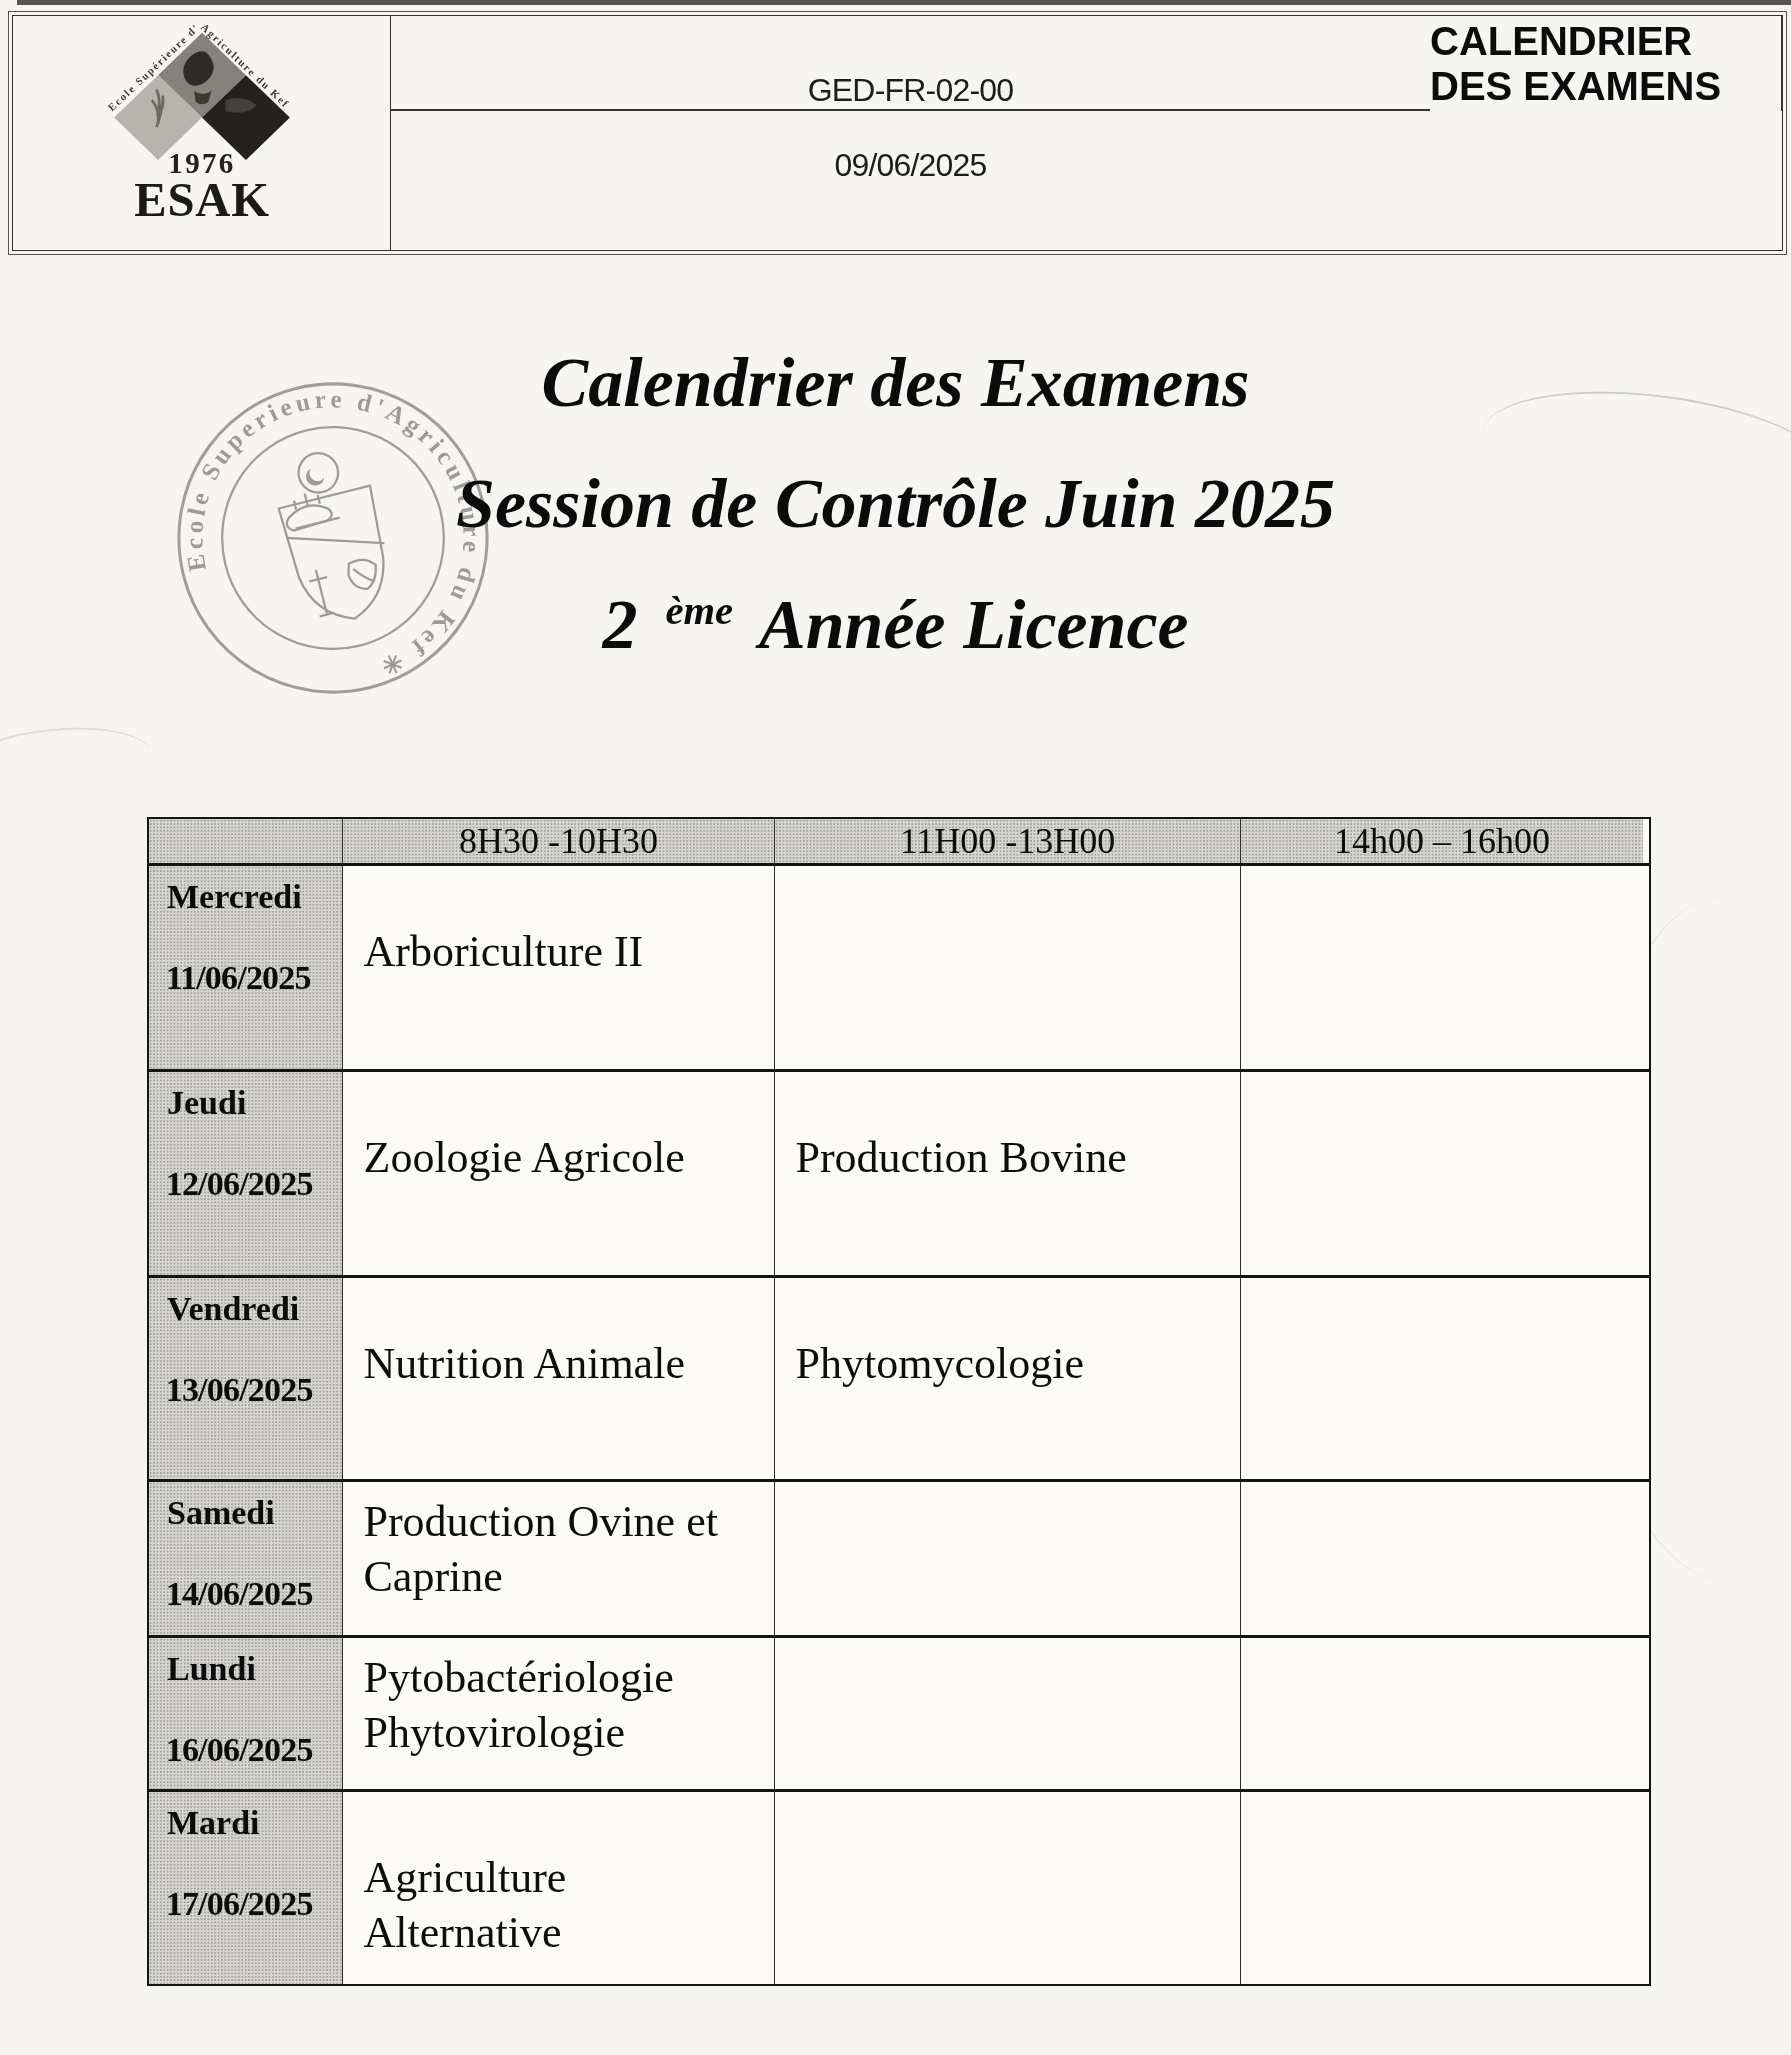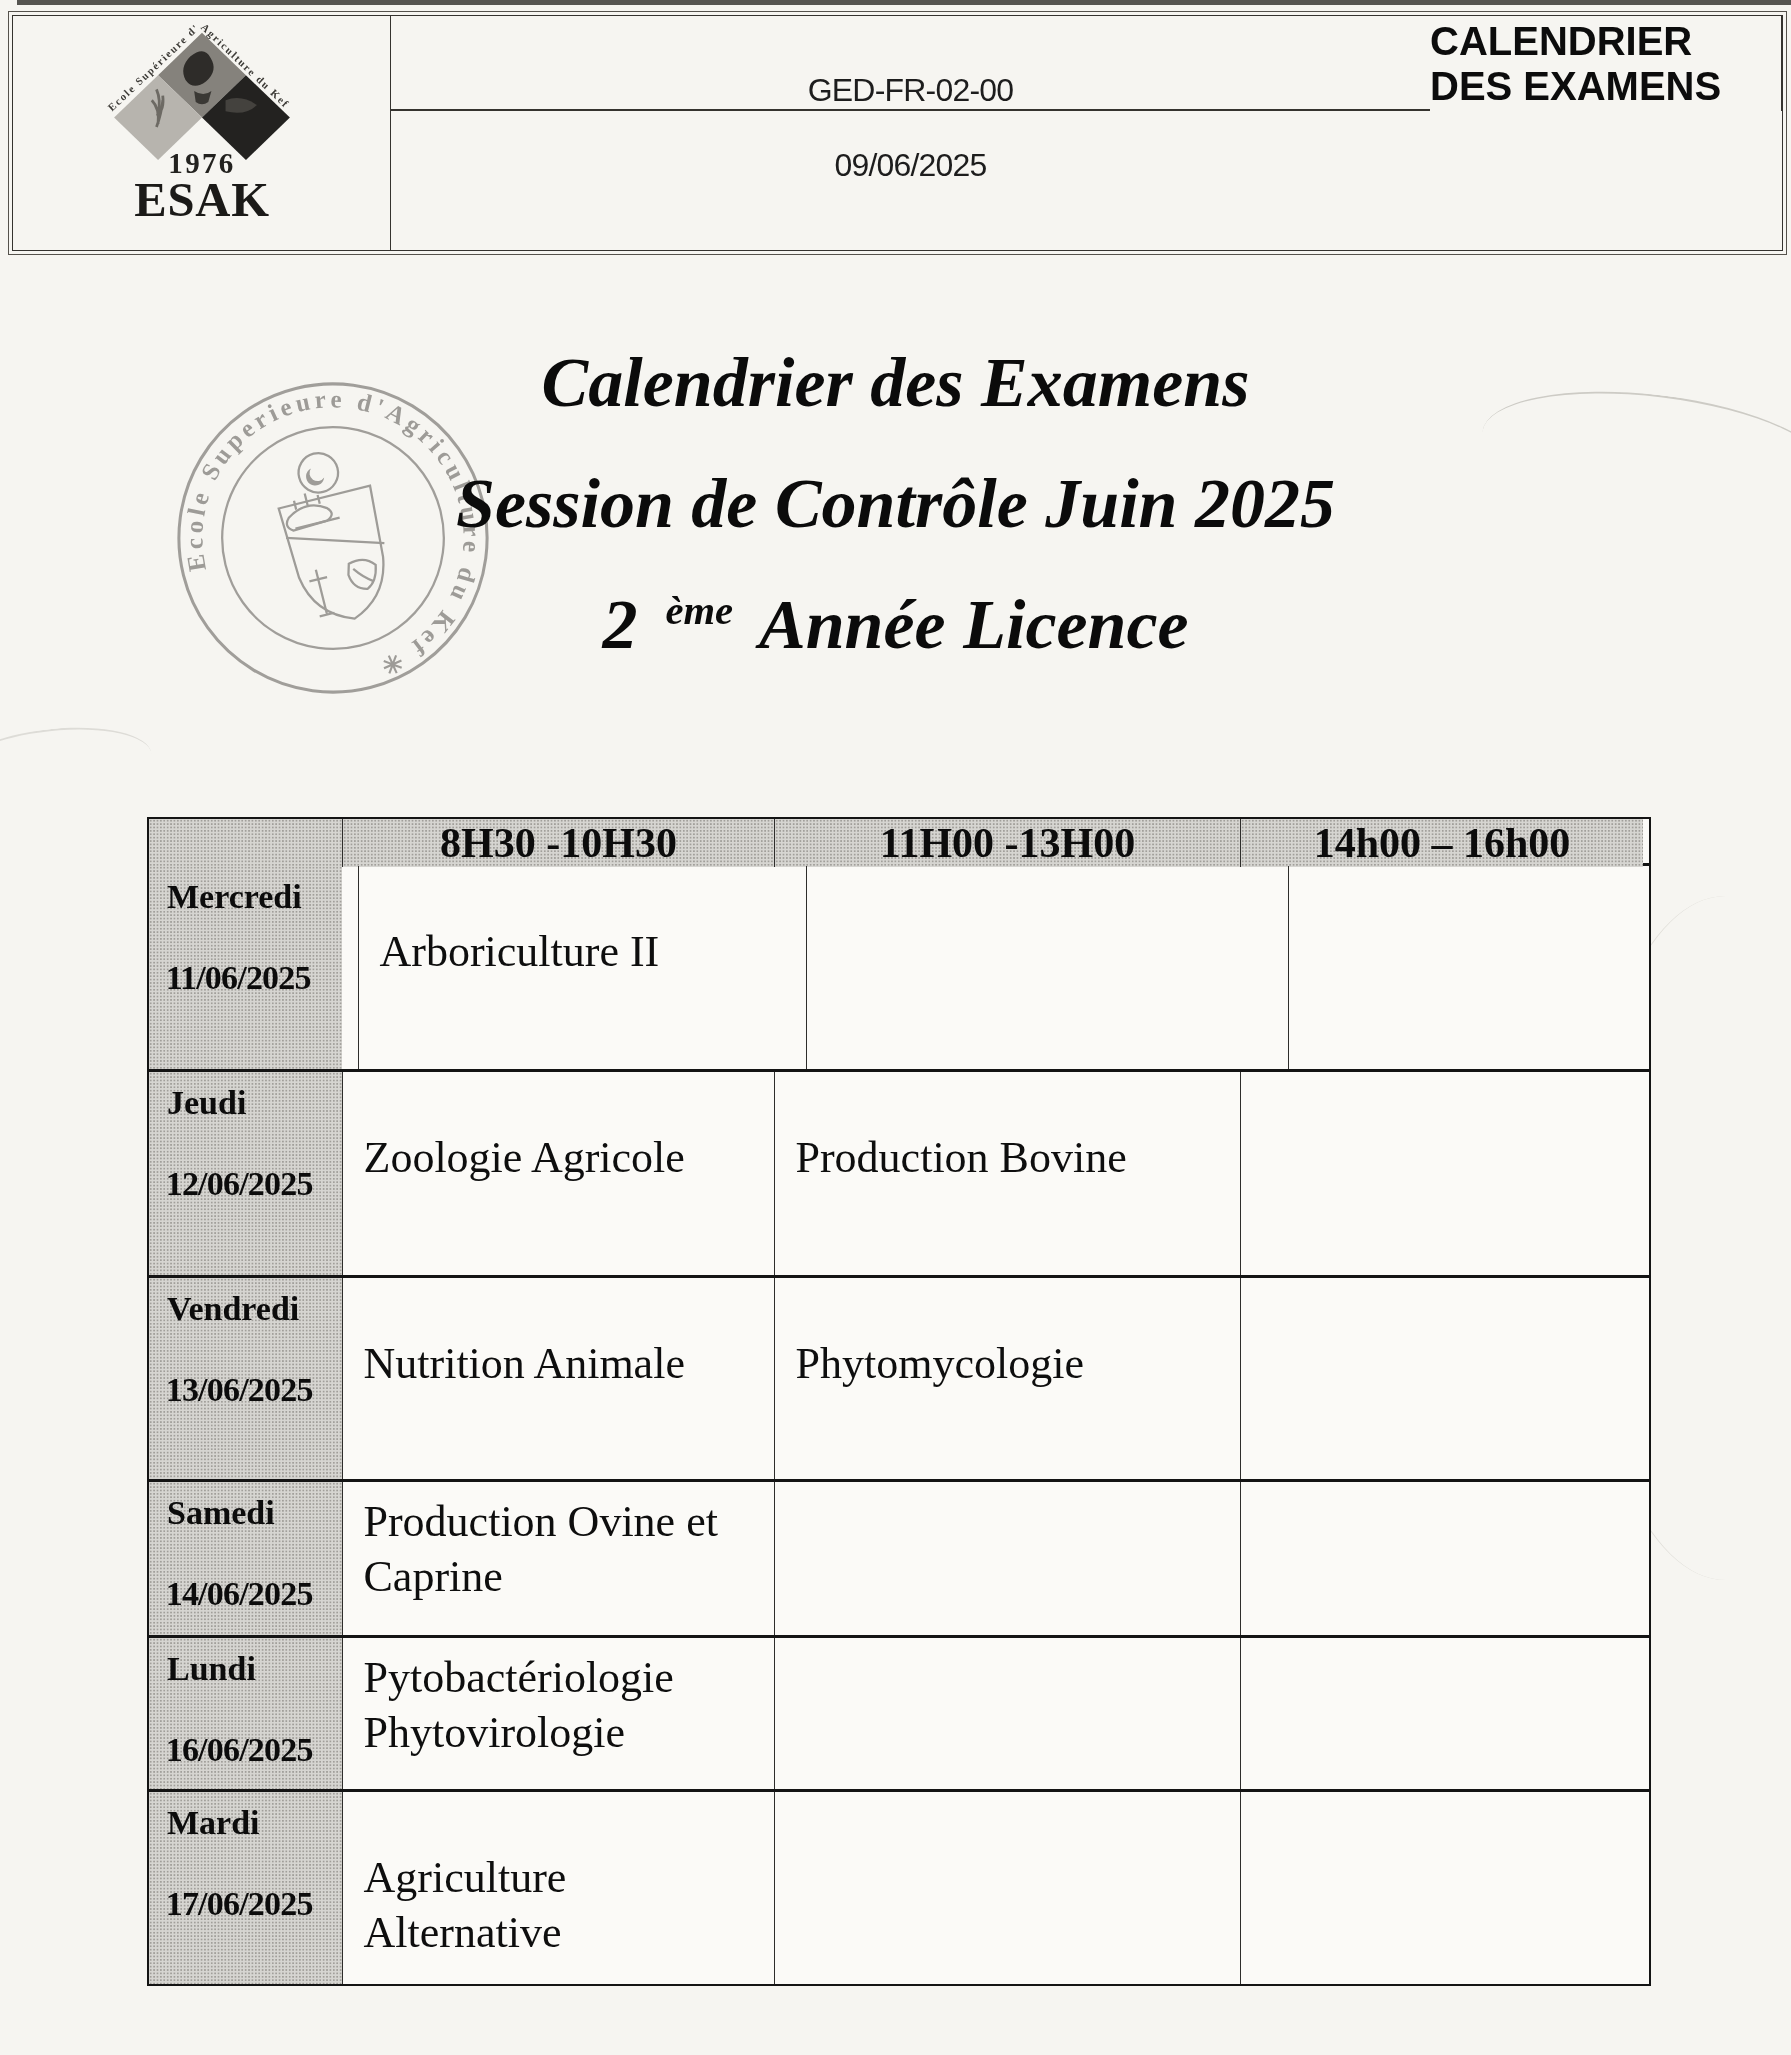--- a/index.html
+++ b/index.html
@@ -55,23 +55,23 @@
   }
   .trow{display:grid;grid-template-columns:193px 432px 466px 403px;box-sizing:border-box;}
   .trow > div{box-sizing:border-box;}
   .cB{border-left:1.5px solid #2e2d2b;}
   .gray{
     background-color:#d6d5d1;
     background-image:radial-gradient(circle,#a19f9a 0.9px, rgba(0,0,0,0) 1.1px);
     background-size:3.4px 3.4px;
   }
   #thead-row{height:47px;border-bottom:3.8px solid #141414;}
-  .th{display:flex;align-items:center;justify-content:center;font-weight:bold;font-size:42px;color:#0c0c0c;text-align:center;}
+  .th{display:flex;align-items:center;justify-content:center;font-weight:normal;font-size:36px;color:#0c0c0c;text-align:center;}
   .data-row{border-top:3px solid #141414;}
-  .data-row.first{border-top:none;gap:16px;}
+  .data-row.first{border-top:none;}
   .r0{height:203px;} .r1{height:206px;} .r2{height:204px;}
   .r3{height:156px;} .r4{height:154px;} .r5{height:195px;}
   .day{position:relative;padding:12px 6px 0 18px;font-weight:bold;font-size:34px;color:#0c0c0c;}
   .day .date{position:absolute;top:93px;left:16.7px;white-space:nowrap;letter-spacing:-0.8px;}
   .slot{font-size:44px;line-height:55px;padding:58px 13.7px 0 20.5px;white-space:pre-line;color:#0e0e0e;}
   .r3 .slot,.r4 .slot{padding-top:12px;}
 
   
   .logo-arc{font-family:"Liberation Serif",serif;font-weight:bold;font-size:13.5px;letter-spacing:2.2px;fill:#3c3a36;}
   .logo-year{font-family:"Liberation Serif",serif;font-weight:bold;font-size:37px;letter-spacing:3px;fill:#23221f;}

